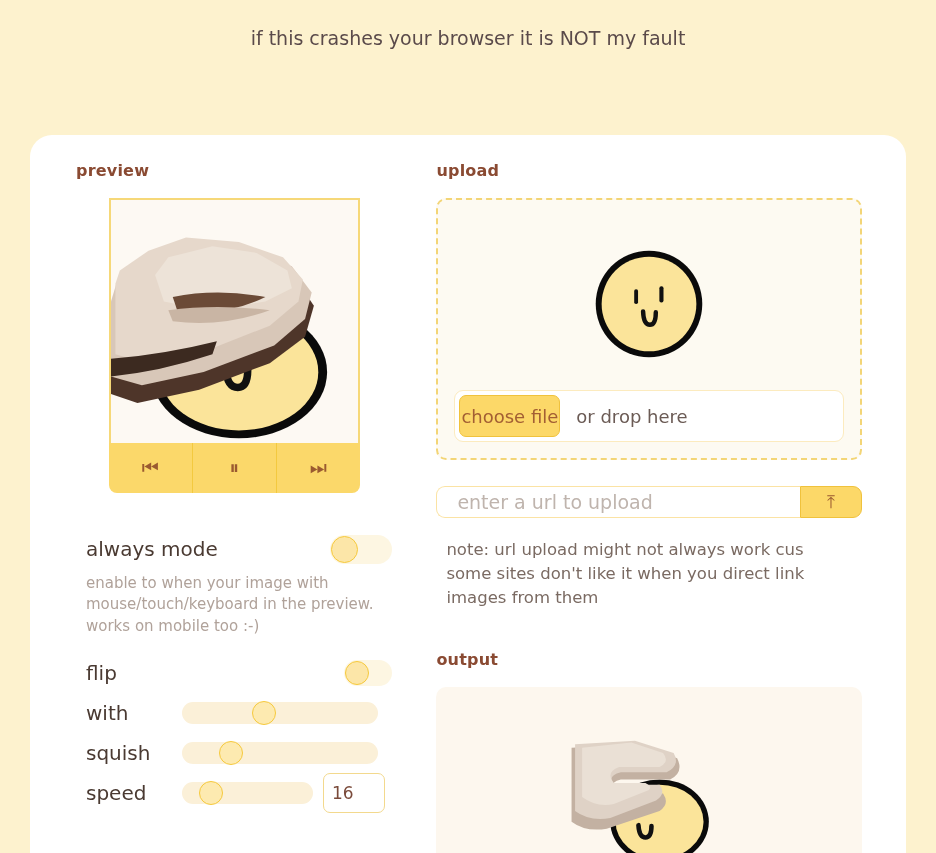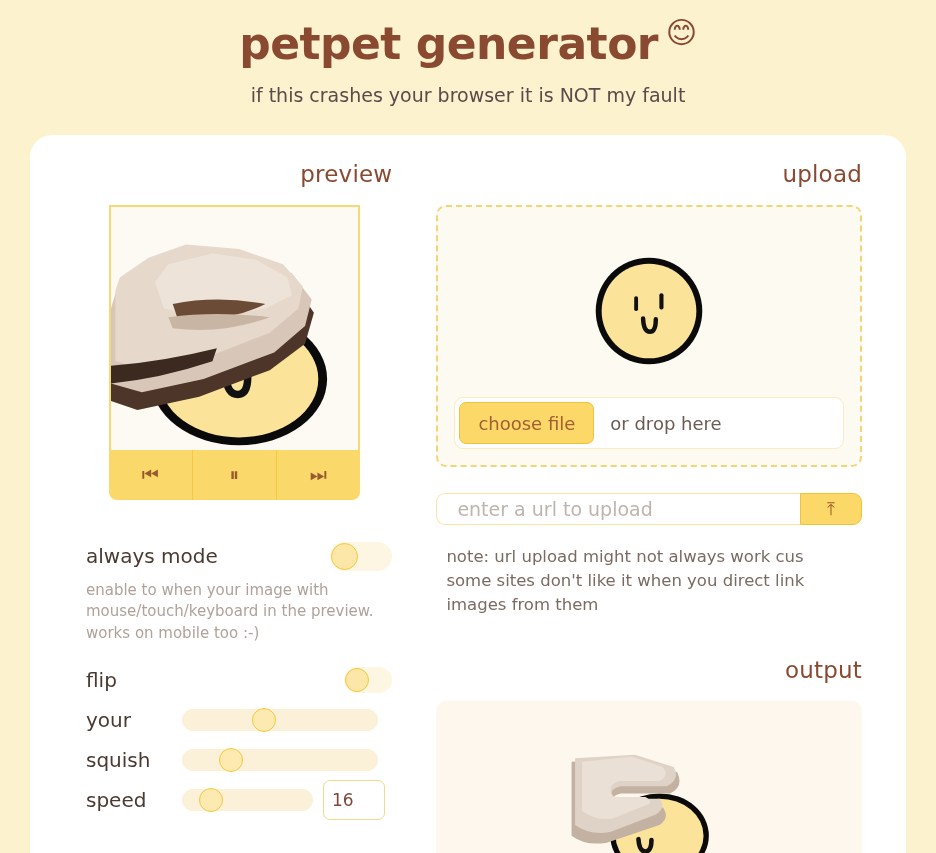--- a/index.html
+++ b/index.html
@@ -46,23 +46,23 @@
   .card-inner {
     display: flex;
     padding: 26px 44px 0 44px;
     gap: 44px;
   }
   .col { width: 390px; }
   .col-left { width: 336px; margin-left: 2px; }
   .col-right { width: 452px; }
 
   .section-title {
-    text-align: right;
-    font-size: 23px;
-    font-weight: normal;
+    text-align: left;
+    font-size: 16px;
+    font-weight: bold;
     color: #8A4A32;
     margin: 0 0 18px 0;
     letter-spacing: 0.2px;
   }
 
   
   .preview-wrap { width: 251px; margin: 0 auto; }
   .preview-frame {
     width: 251px;
     height: 245px;
@@ -193,21 +193,21 @@
     height: 52px;
     padding: 4px;
   }
   .choose-btn {
     background: #FCD868;
     border: 1.5px solid #F0C23C;
     border-radius: 7px;
     color: #A35F33;
     font-size: 18px;
     font-family: "DejaVu Sans", sans-serif;
-    padding: 0 18px;
+    padding: 0 1px;
     height: 42px;
     cursor: pointer;
   }
   .drop-text { font-size: 18px; color: #6B5B55; margin-left: 16px; }
 
   .url-row { display: flex; margin-top: 26px; height: 32px; }
   .url-input {
     flex: 1;
     border: 1.5px solid #FBE3A4;
     border-right: none;
@@ -247,23 +247,20 @@
     height: 250px;
     overflow: hidden;
     position: relative;
   }
   .output-img { position: absolute; left: 50%; transform: translateX(-50%); top: 22px; }
 </style>
 </head>
 <body>
 
 <div class="header">
-  <h1 class="title">
-    <span>petpet generator</span><span class="title-emoji">😊</span>
-  </h1>
   <p class="subtitle">if this crashes your browser it is NOT my fault</p>
 </div>
 
 <div class="card">
   <div class="card-inner">
 
     <div class="col col-left">
       <div class="section-title">preview</div>
 
       <div class="preview-wrap">
@@ -316,21 +313,21 @@
         <div class="hint">enable to when your image with mouse/touch/keyboard in the preview. works on mobile too :-)</div>
 
         <div class="ctrl-row">
           <span class="ctrl-label">flip</span>
           <div class="toggle sm">
             <div class="knob"></div>
           </div>
         </div>
 
         <div class="ctrl-row slider-row">
-          <span class="ctrl-label">your</span>
+          <span class="ctrl-label">with</span>
           <div class="slider w-long">
             <div class="thumb" id="thumb-size" style="left: 42%;"></div>
           </div>
         </div>
 
         <div class="ctrl-row slider-row">
           <span class="ctrl-label">squish</span>
           <div class="slider w-long">
             <div class="thumb" id="thumb-squish" style="left: 25%;"></div>
           </div>

